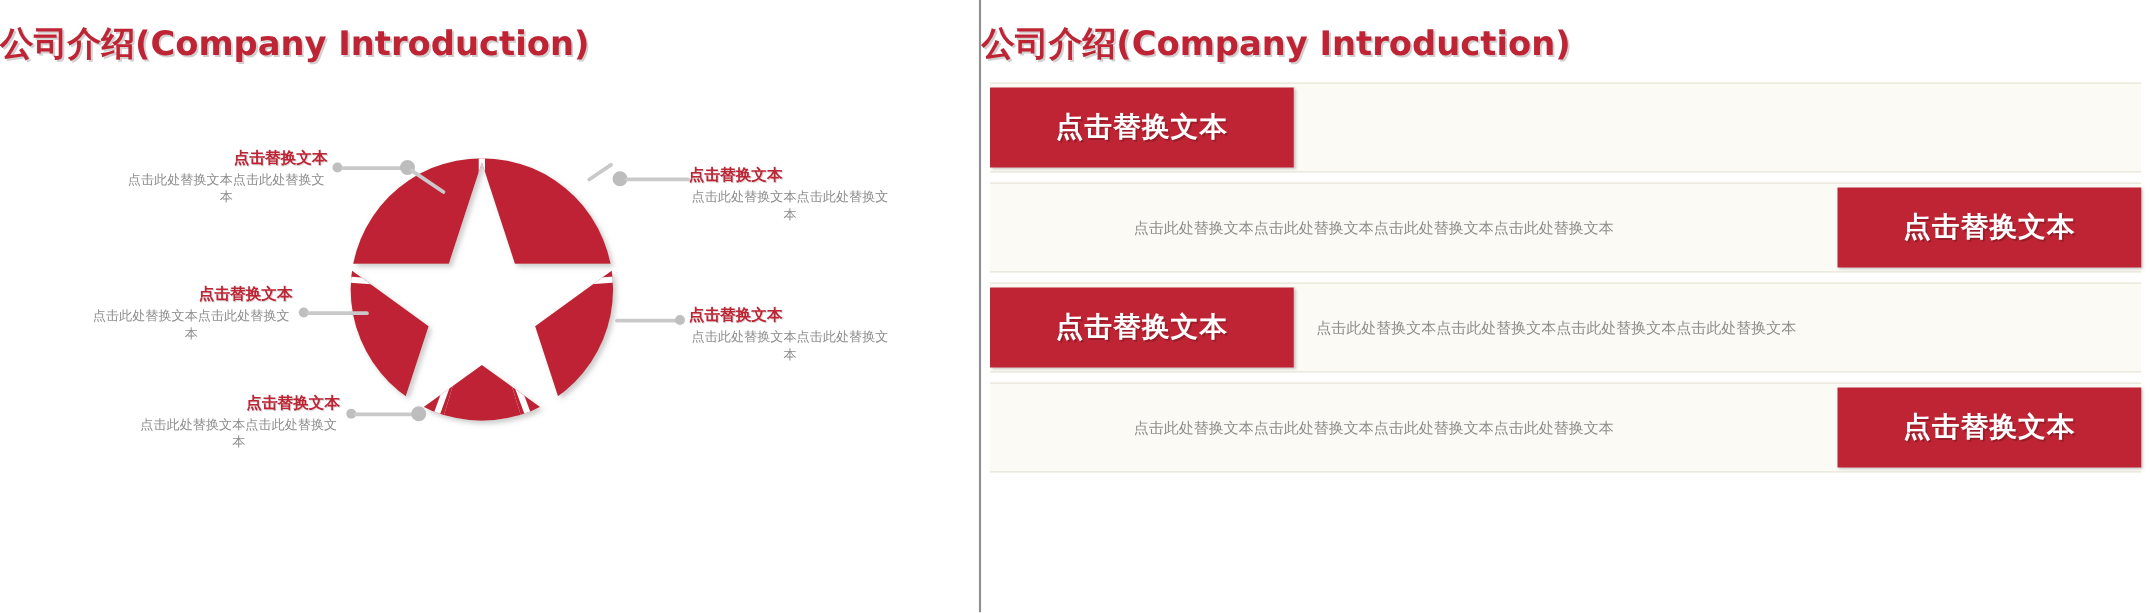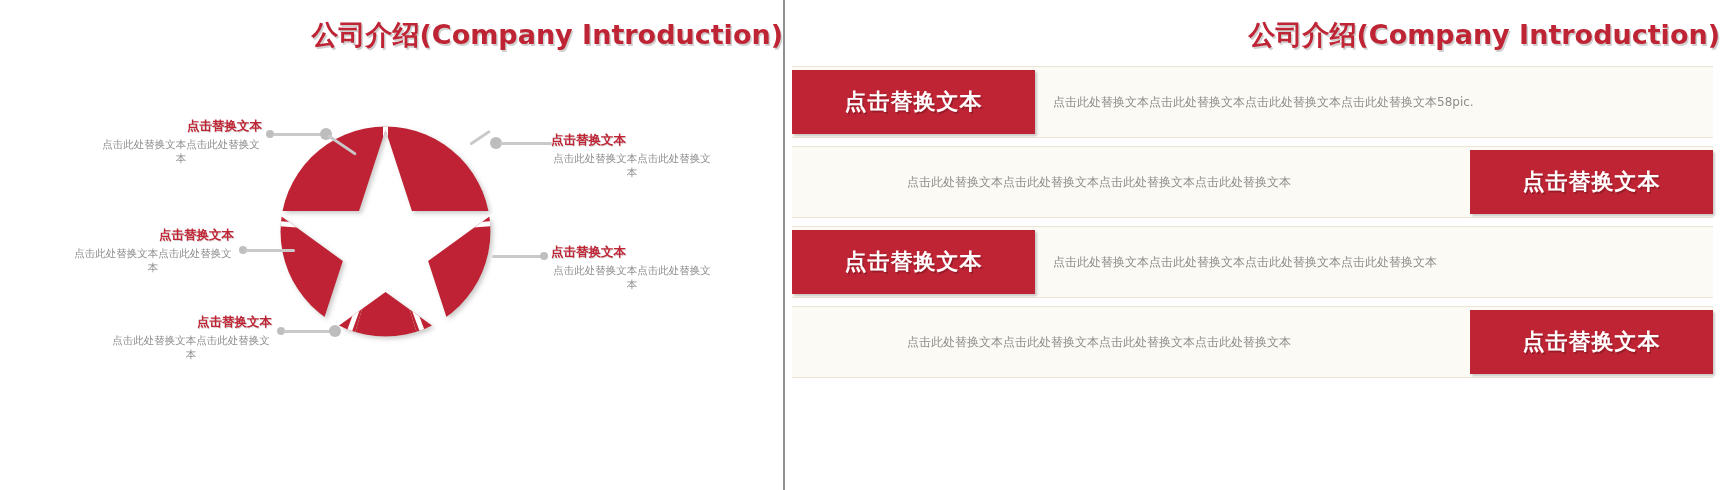--- a/index.html
+++ b/index.html
@@ -34,21 +34,21 @@
     background: #8f8f8f;
     flex: 0 0 2px;
   }
   .slide-right { width: 935px; }
 
   
   .slide-title {
     position: absolute;
     left: 0;
     width: 100%;
-    text-align: right;
+    text-align: left;
     color: #bf2434;
     font-weight: bold;
     font-size: 27px;
     letter-spacing: 0px;
     white-space: nowrap;
     text-shadow: 1.5px 1.5px 0 rgba(170,170,170,0.55);
   }
   .title-left  { top: 17px; }
   .title-right { top: 17px; }
 
@@ -291,23 +291,20 @@
   <div class="slide slide-right">
 
     <div class="slide-title title-right">公司介绍(Company Introduction)</div>
 
     <div class="rows">
 
       <div class="row">
         <div class="chip">
           <span class="chip-label">点击替换文本</span>
         </div>
-        <div class="row-text rt-wide">
-          <p>点击此处替换文本点击此处替换文本点击此处替换文本点击此处替换文本58pic.</p>
-        </div>
       </div>
 
       <div class="row row-rev">
         <div class="chip">
           <span class="chip-label">点击替换文本</span>
         </div>
         <div class="row-text rt-narrow" style="justify-content:flex-end;">
           <p>点击此处替换文本点击此处替换文本点击此处替换文本点击此处替换文本</p>
         </div>
       </div>

